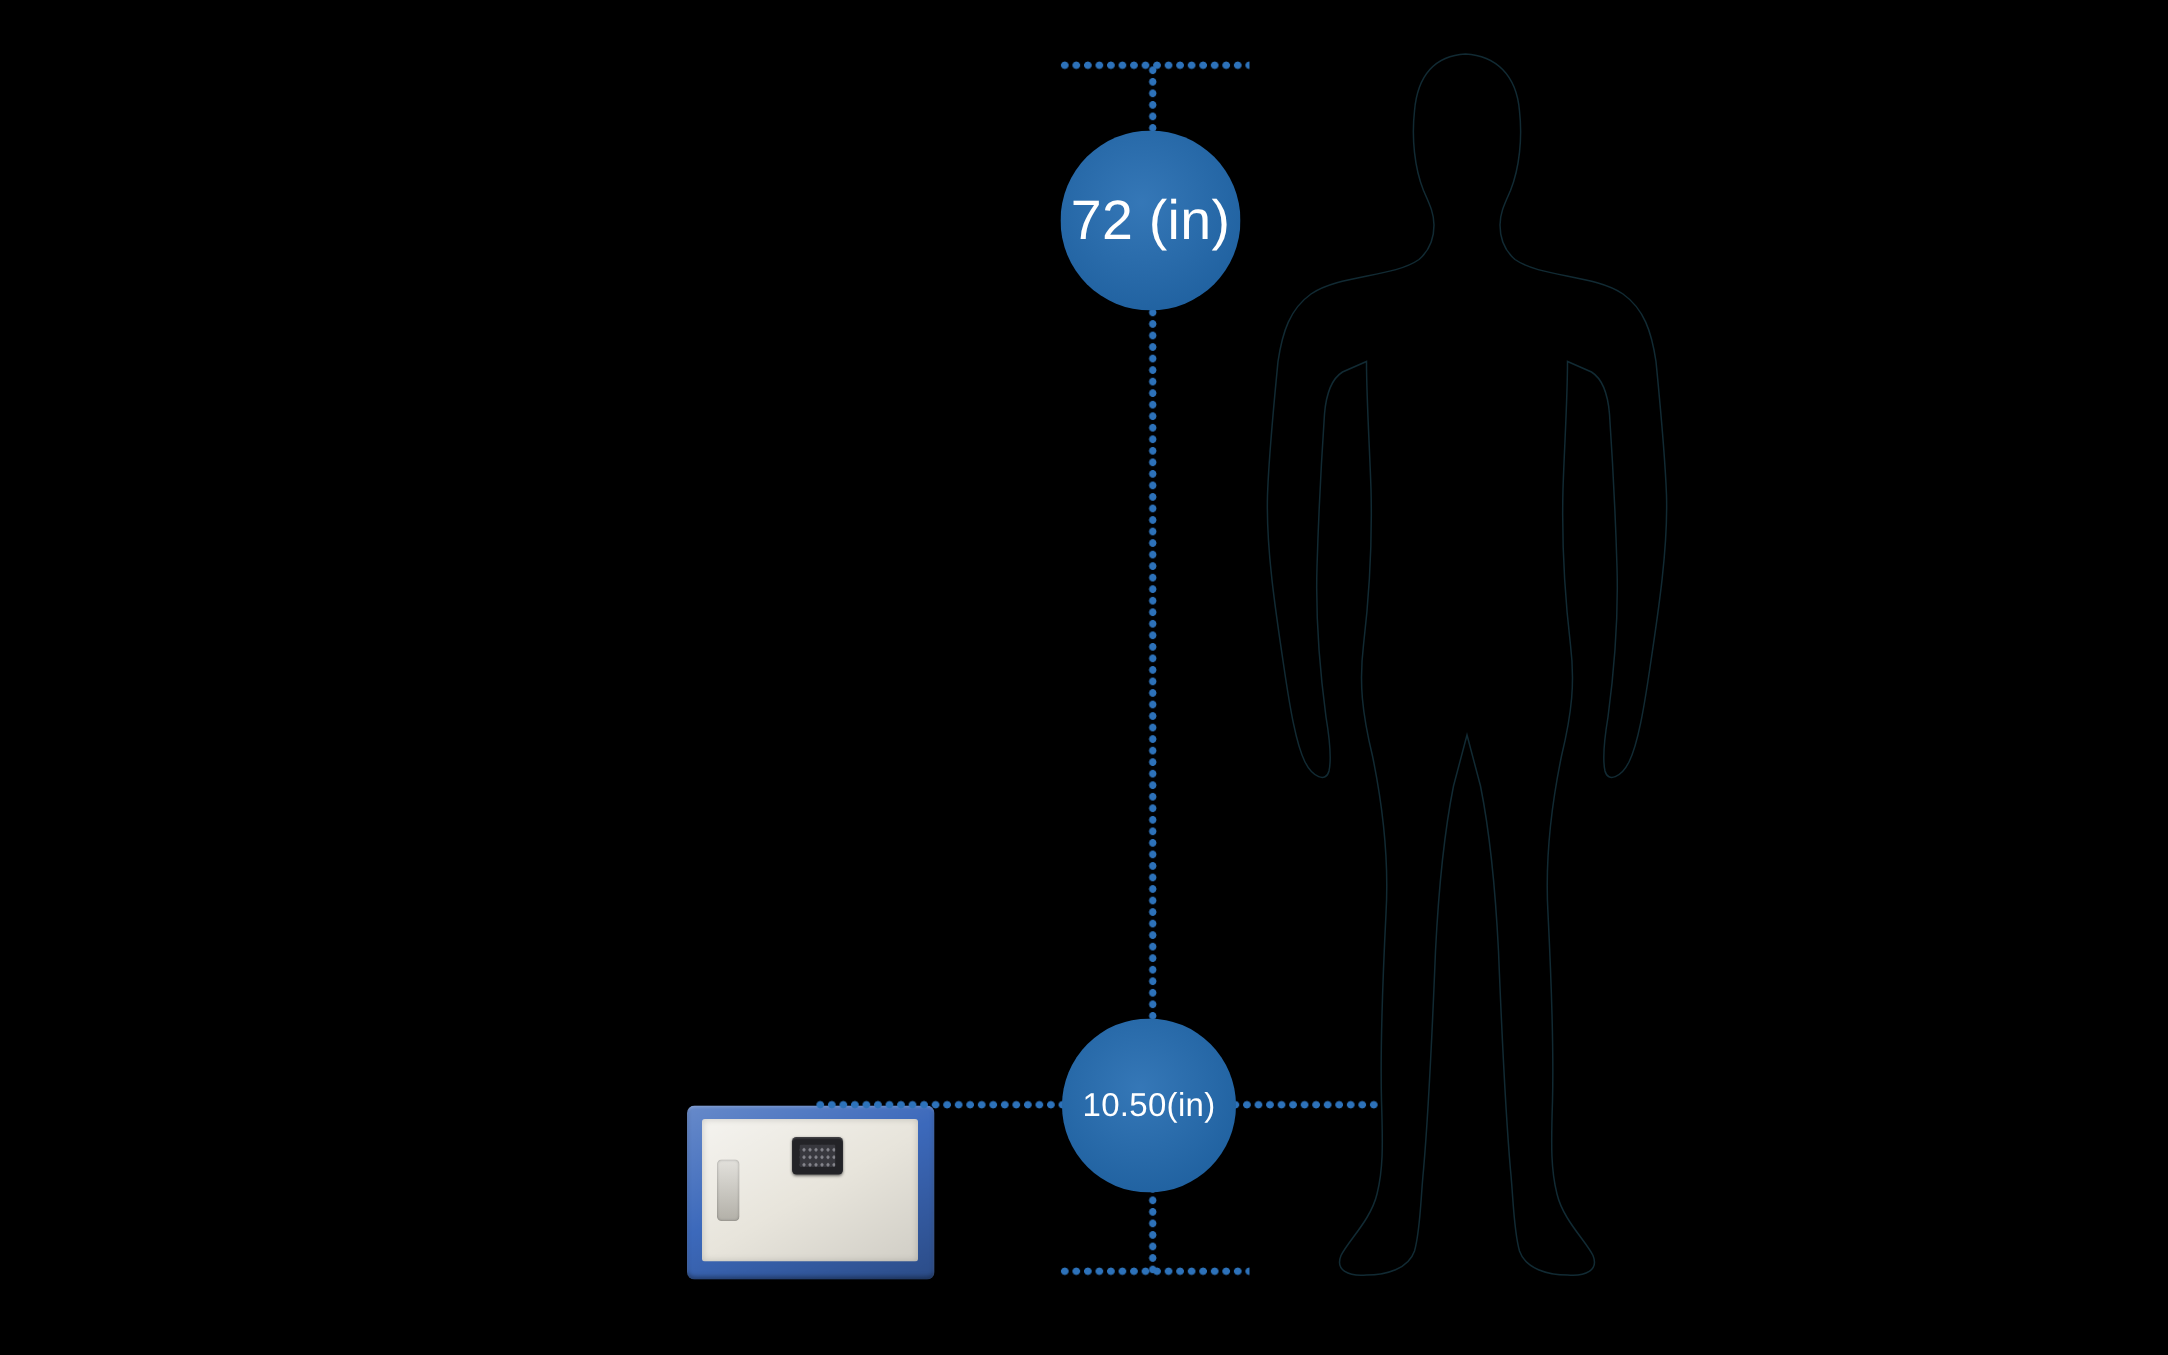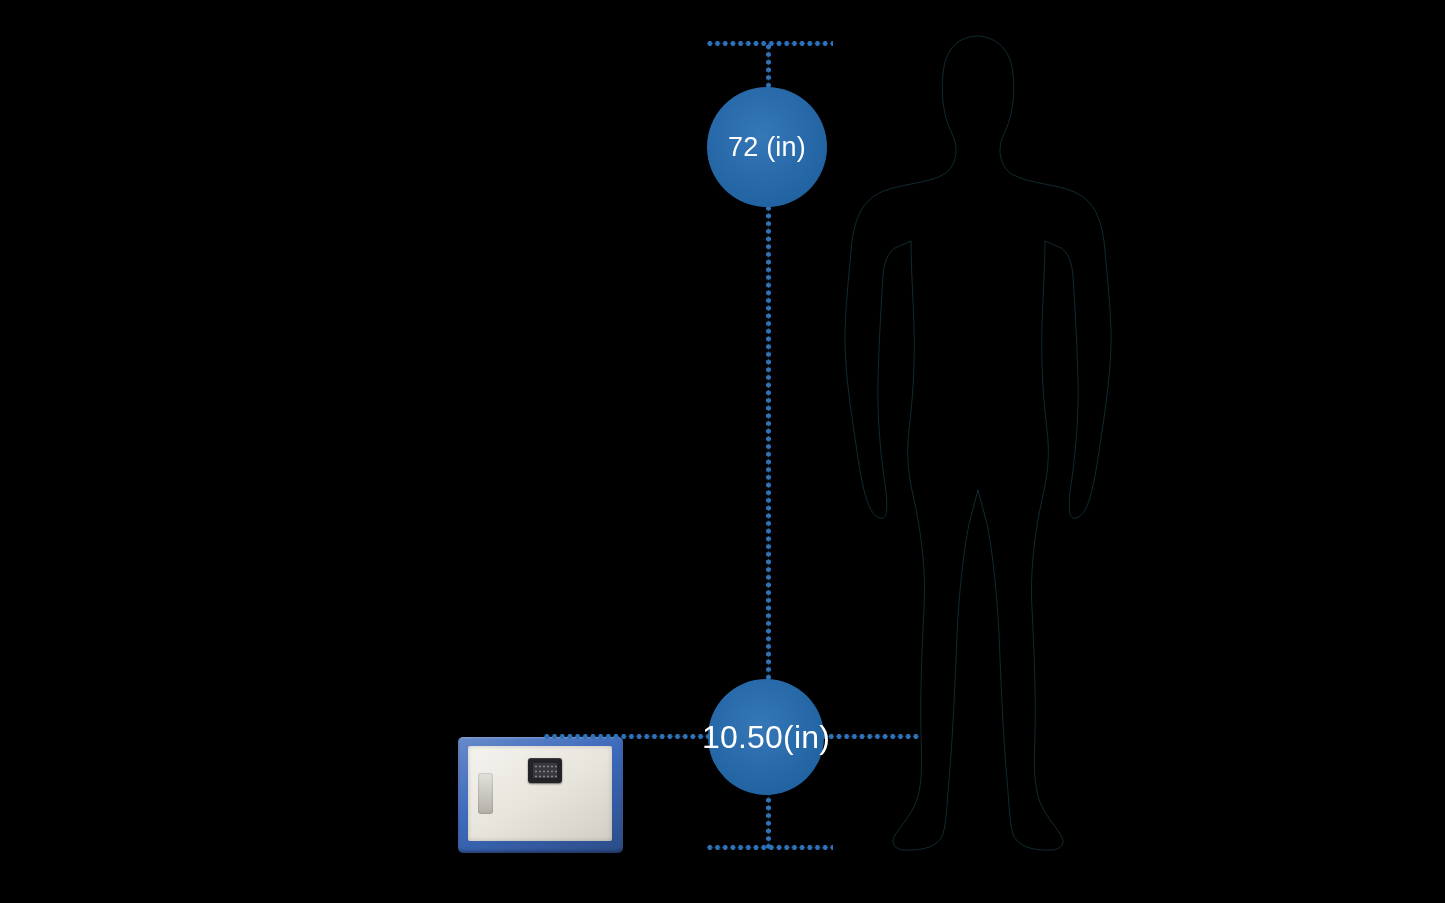--- a/index.html
+++ b/index.html
@@ -122,28 +122,28 @@
     align-items: center;
     justify-content: center;
     z-index: 3;
     letter-spacing: 0.2px;
   }
   .badge-person {
     left: 707px;
     top: 87px;
     width: 120px;
     height: 120px;
-    font-size: 27px;
+    font-size: 37px;
   }
   .badge-product {
     left: 708px;
     top: 679px;
     width: 116px;
     height: 116px;
-    font-size: 32px;
+    font-size: 22px;
   }
 </style>
 </head>
 <body>
 
 <div class="canvas">
 
   <svg class="person" viewBox="0 0 272 818" xmlns="http://www.w3.org/2000/svg" aria-hidden="true">
     <path d="M136 2
       C156 3 170 16 172 40

